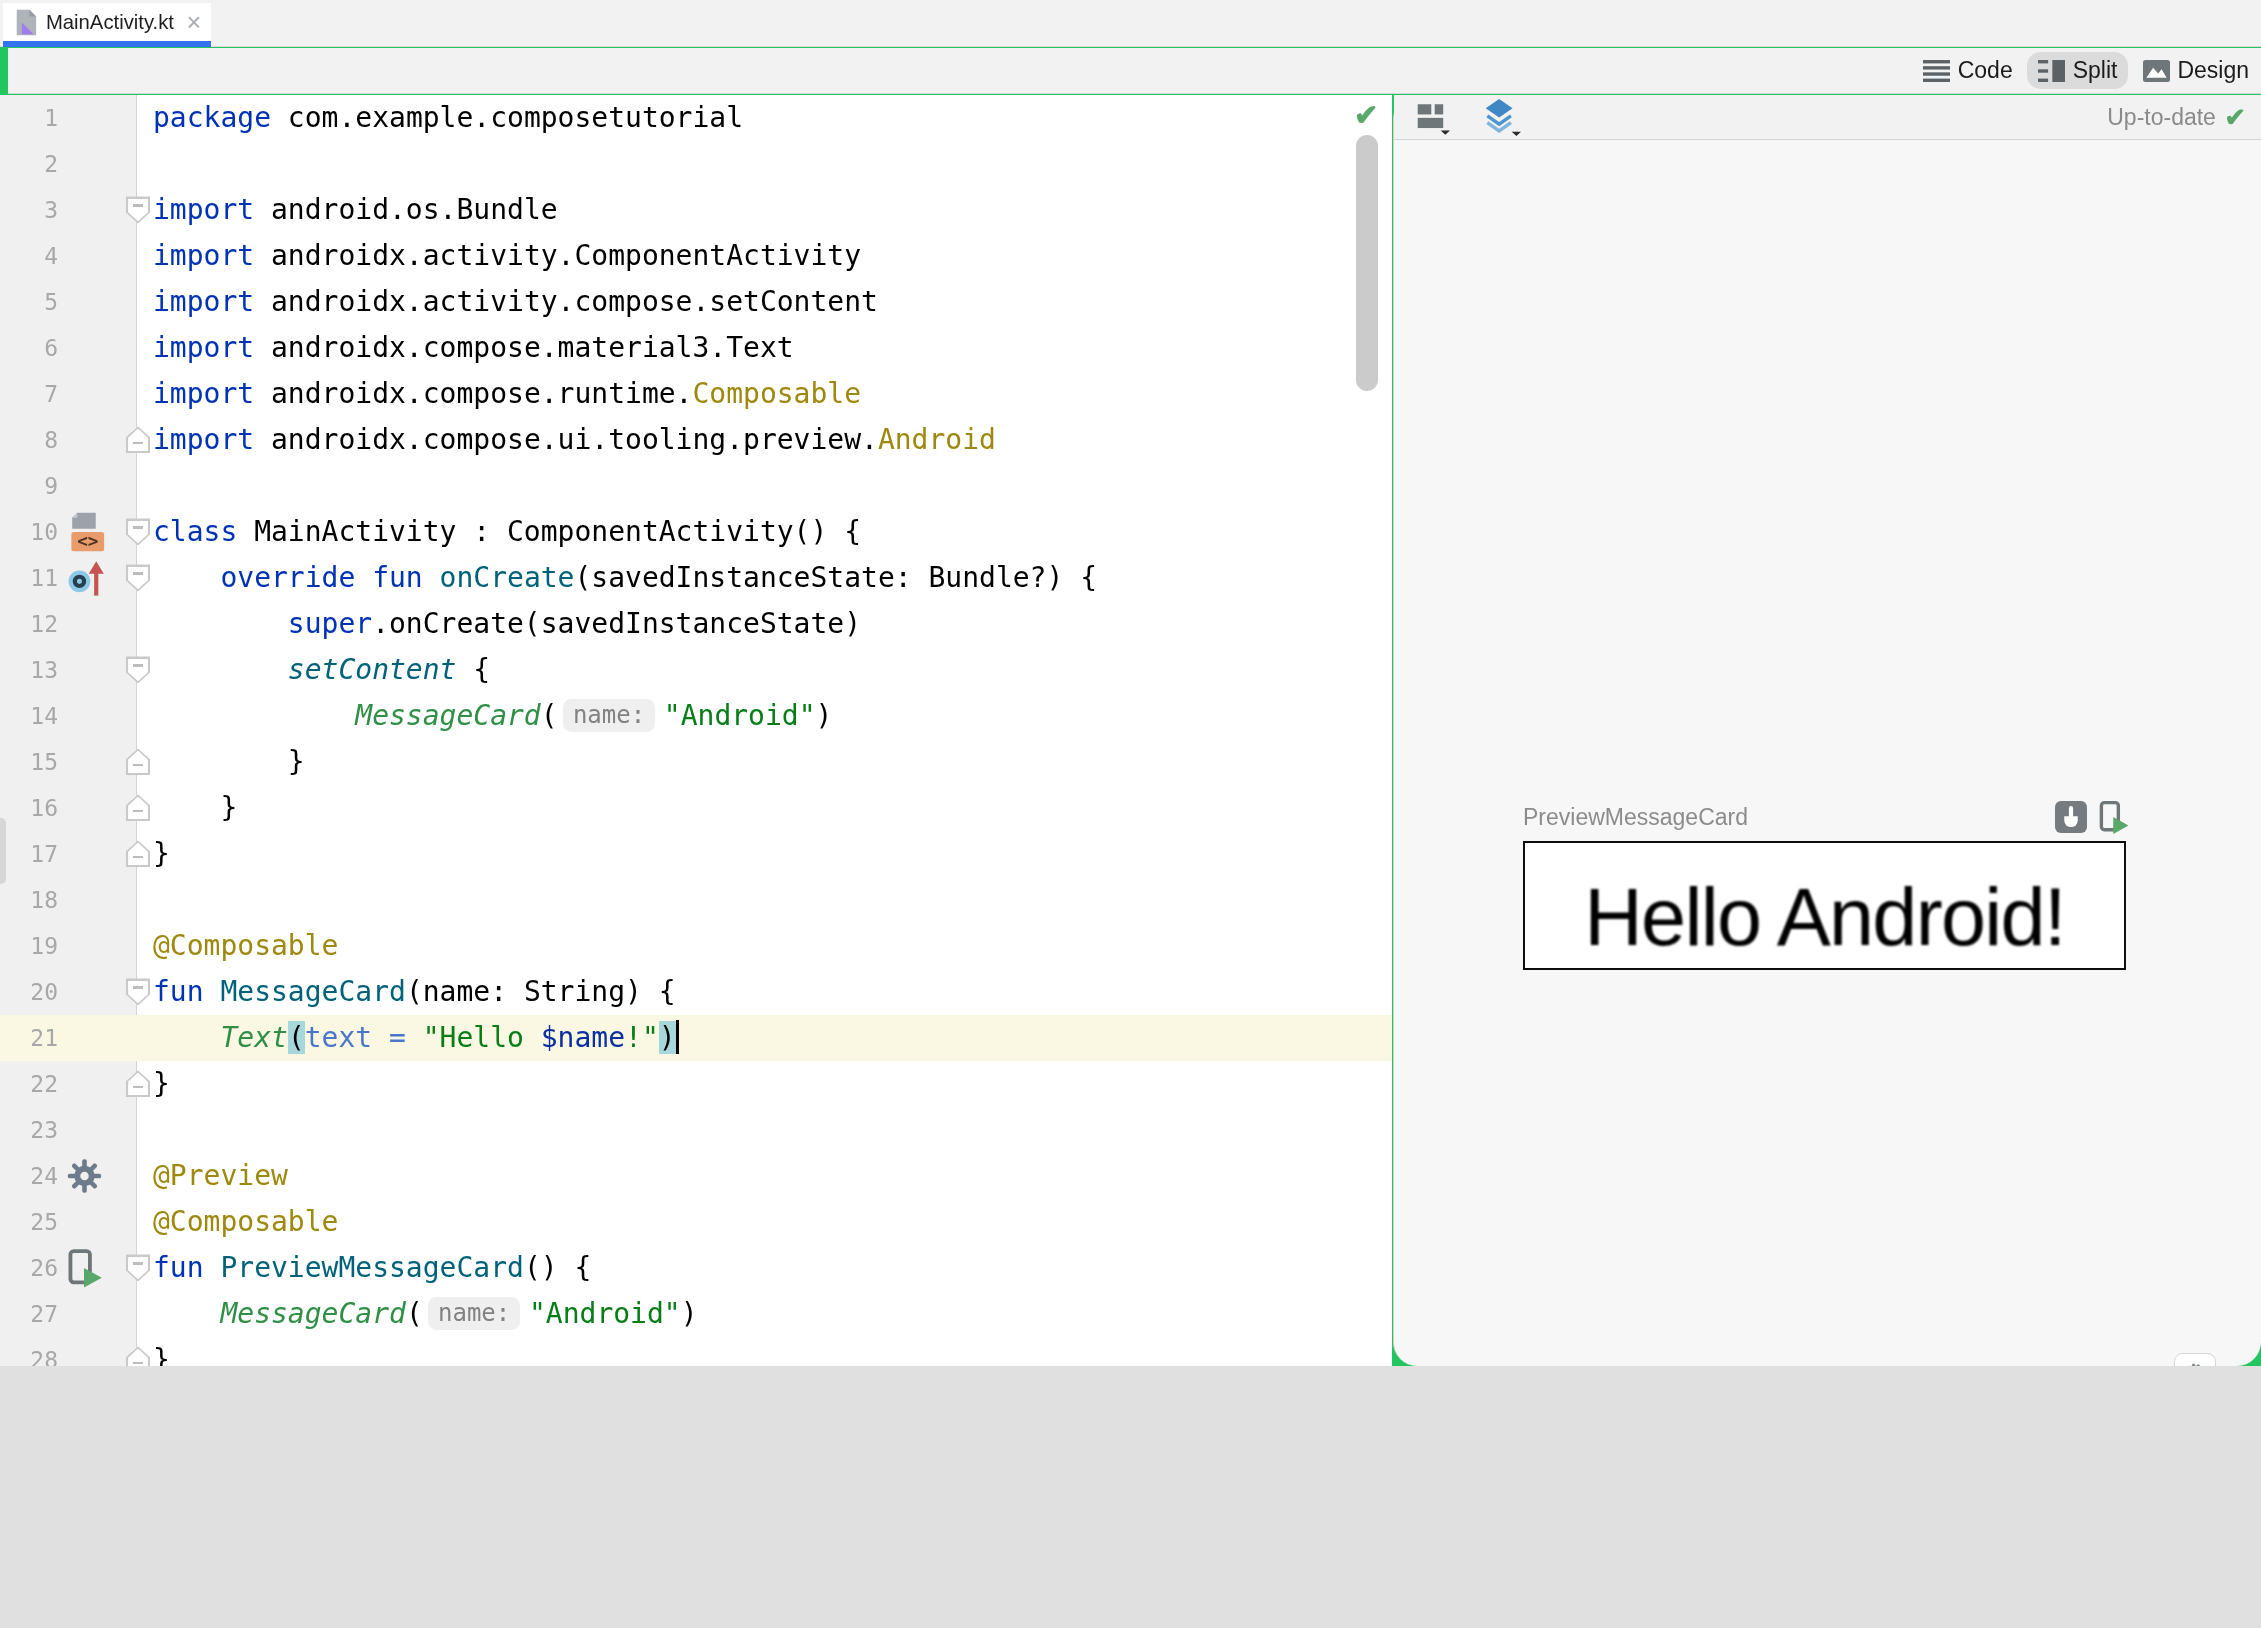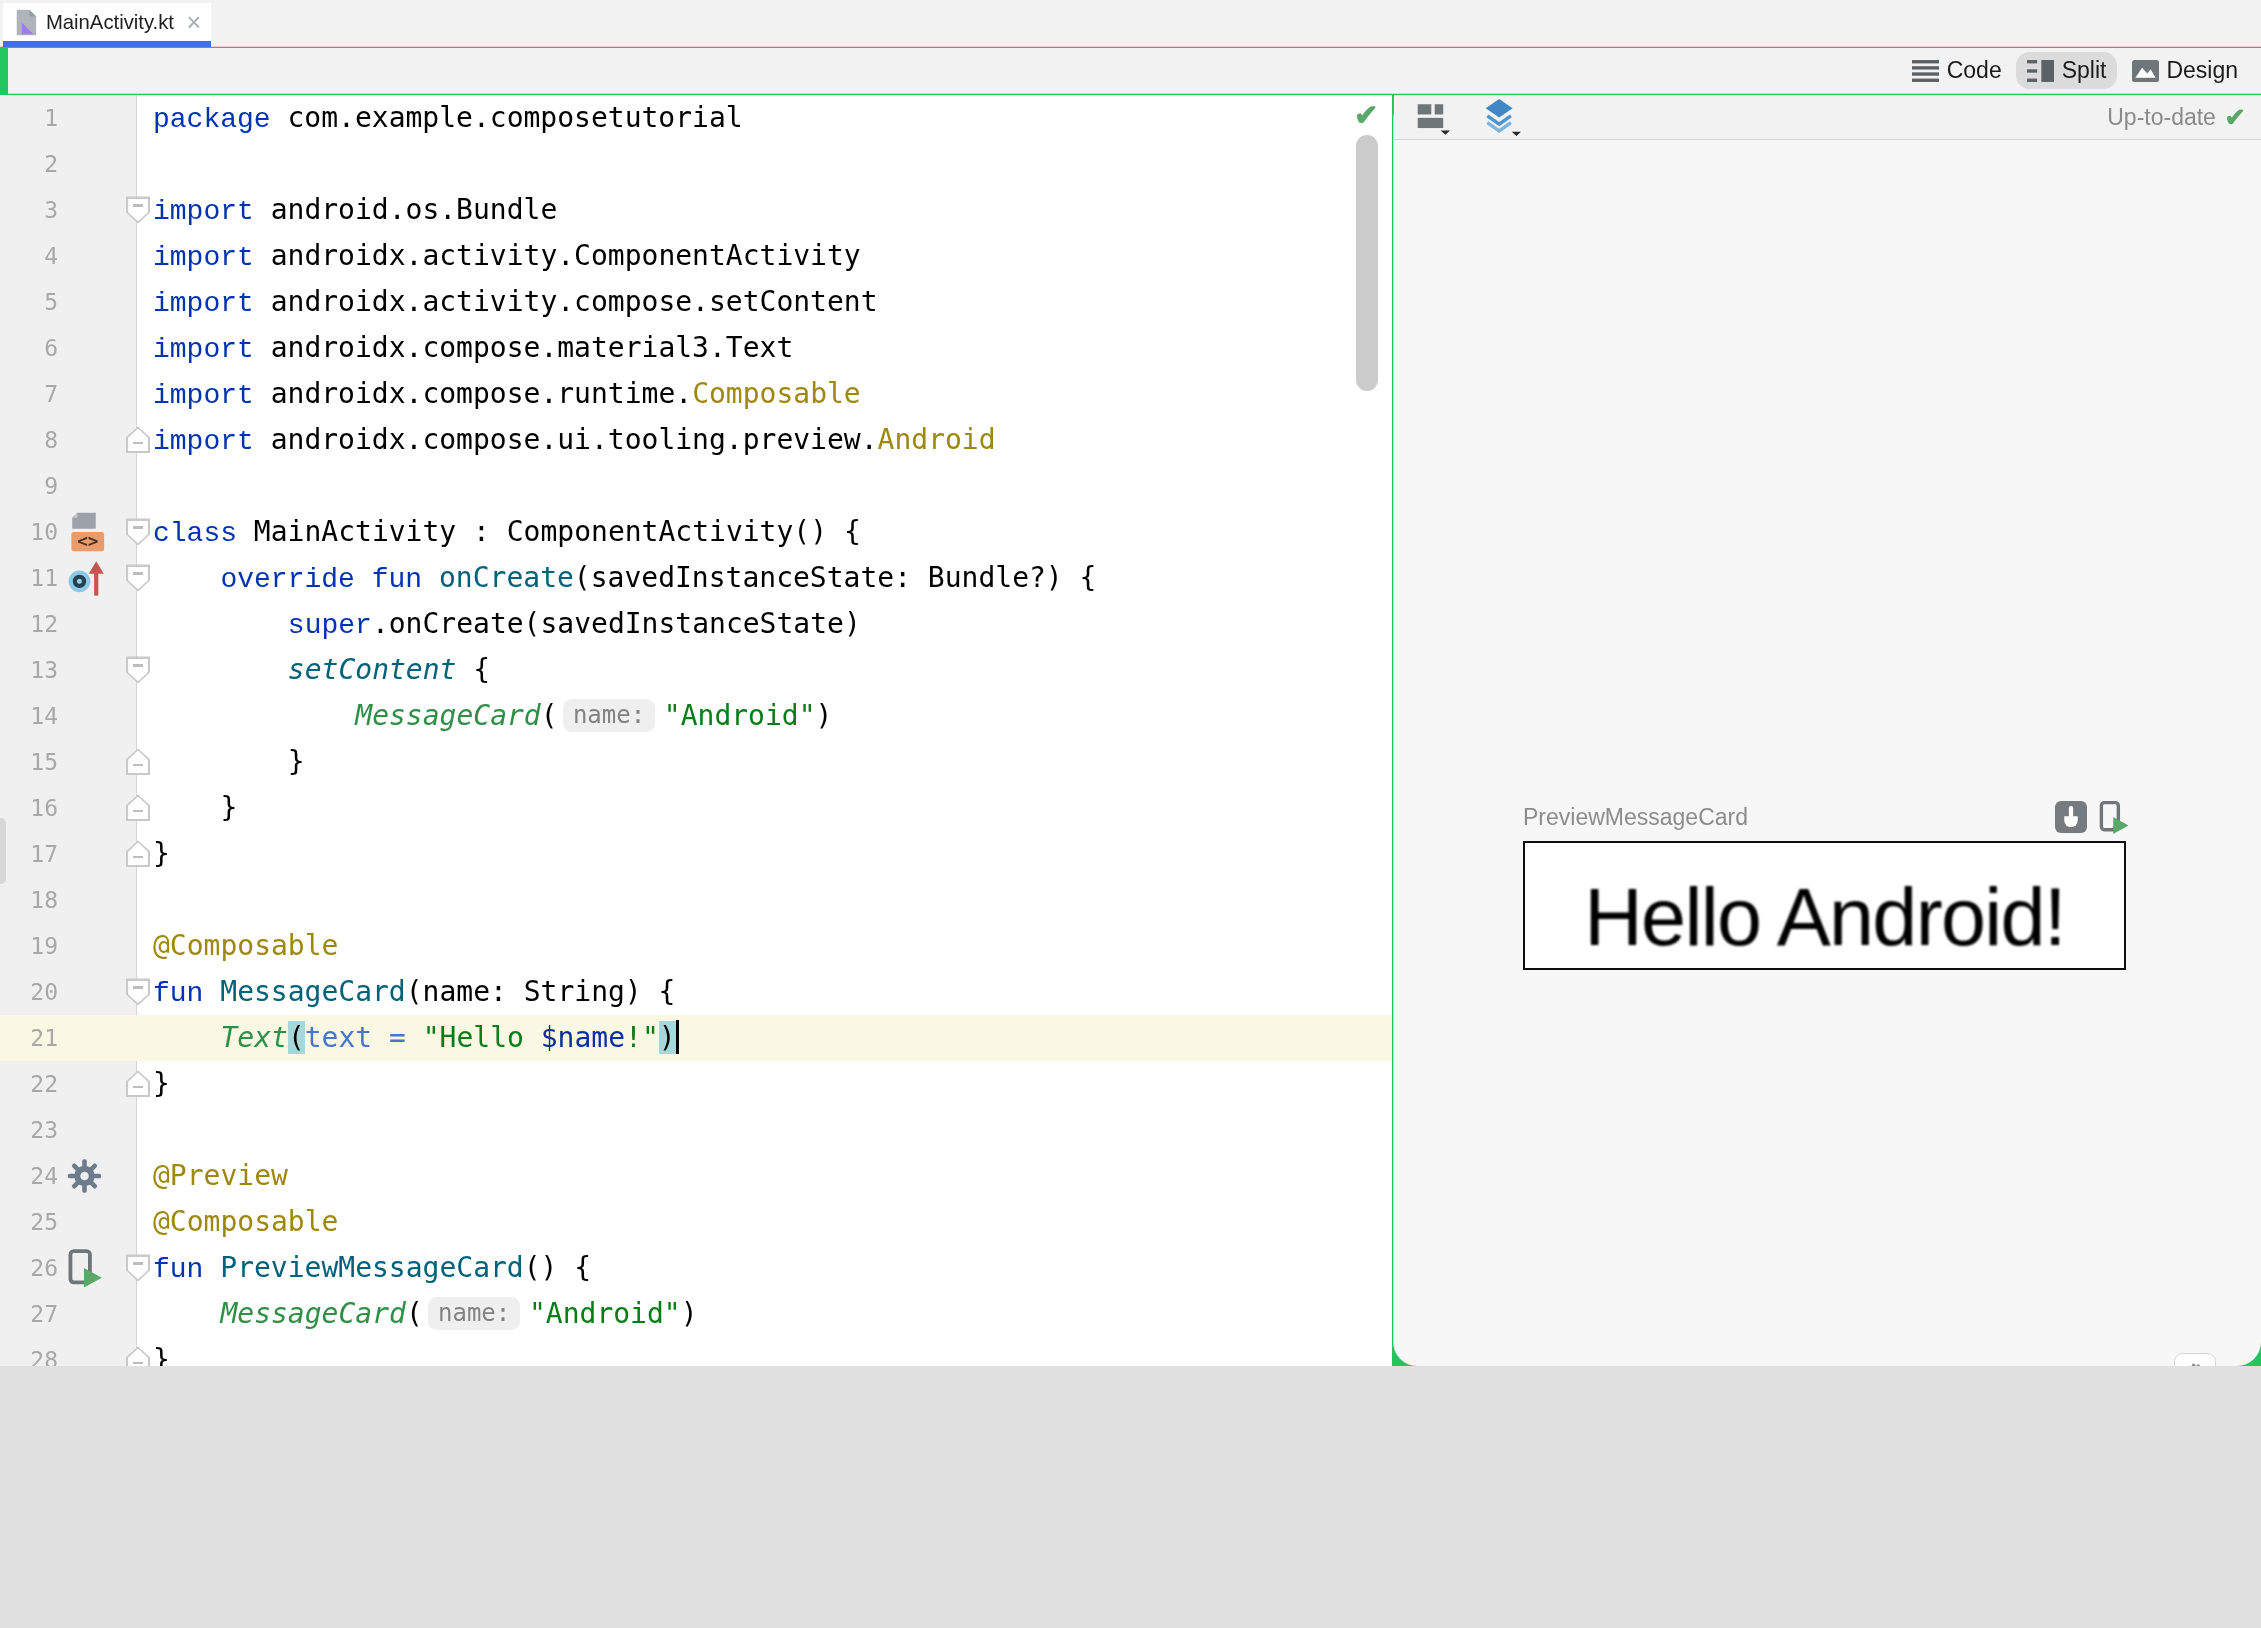--- a/index.html
+++ b/index.html
@@ -11,40 +11,40 @@
   .tabbar { position:absolute; left:0; top:0; right:0; height:47px; background:#f2f2f2;
             border-bottom:0.8px solid #d9d9d9; }
   .tab { position:absolute; left:3.4px; top:3.4px; width:208px; height:44px; background:#fff;
          display:flex; align-items:center; padding:0 10.2px 5.1px 12px; }
   .tab-underline { position:absolute; left:0; bottom:0; width:100%; height:6px; background:#3574F0; }
   .tab-label { font-size:20.3px; color:#1e1e1e; margin-left:8.5px; }
   .tab-close { margin-left:auto; color:#a9aeb4; font-size:25.4px; line-height:25.4px; cursor:pointer; }
 
   .modebar { position:absolute; left:8px; top:48px; right:0; height:46px; background:#f2f2f2;
              border-bottom:0.8px solid #d6d6d6; display:flex; align-items:center;
-             justify-content:flex-end; padding-right:12px; gap:3.4px; }
+             justify-content:flex-end; padding-right:1px; gap:3.4px; }
   .mode { display:flex; align-items:center; gap:7.6px; font-size:23px; color:#1b1b1b;
           padding:5.1px 11px; border-radius:13.6px; cursor:pointer; }
   .mode.active { background:#dbdbdb; }
 
   
   .main { position:absolute; top:95px; left:0; right:0; bottom:0; }
 
   .editor { position:absolute; left:0; top:0; width:1392px; height:100%; background:#fff; overflow:hidden; }
   .gutterbg { position:absolute; left:0; top:0; width:137px; height:100%; background:#f0f0f0;
               border-right:1.7px solid #d4d4d4; }
   .rows { position:absolute; left:0; top:0; right:0; }
   .row { position:relative; height:46px; white-space:pre; }
   .row.current { background:#FAF7E3; }
   .num { position:absolute; left:0; top:0; width:58px; text-align:right; color:#a8a8a8;
          font:23px/46px "DejaVu Sans Mono","Liberation Mono",monospace; }
   .gicon { position:absolute; left:66px; top:50%; transform:translateY(-50%); line-height:0; }
   .code { position:absolute; left:153px; top:0; color:#000;
           font:28px/46px "DejaVu Sans Mono","Liberation Mono",monospace; }
-  .kw  { color:#0033B3;font-family:Liberation Mono, monospace; }
+  .kw  { color:#0033B3; }
   .pl  { color:#000000; }
   .fn  { color:#00627A; }
   .fni { color:#00627A; font-style:italic; }
   .cm  { color:#2F8F46; font-style:italic; }
   .str { color:#067D17; }
   .ann { color:#9E880D; }
   .tpl { color:#0B2F9E; }
   .arg { color:#4876C9; }
   .hlp { background:#A6D8DB; }
   .chip { display:inline-block; background:#efefef; color:#828282; border-radius:8.5px;

